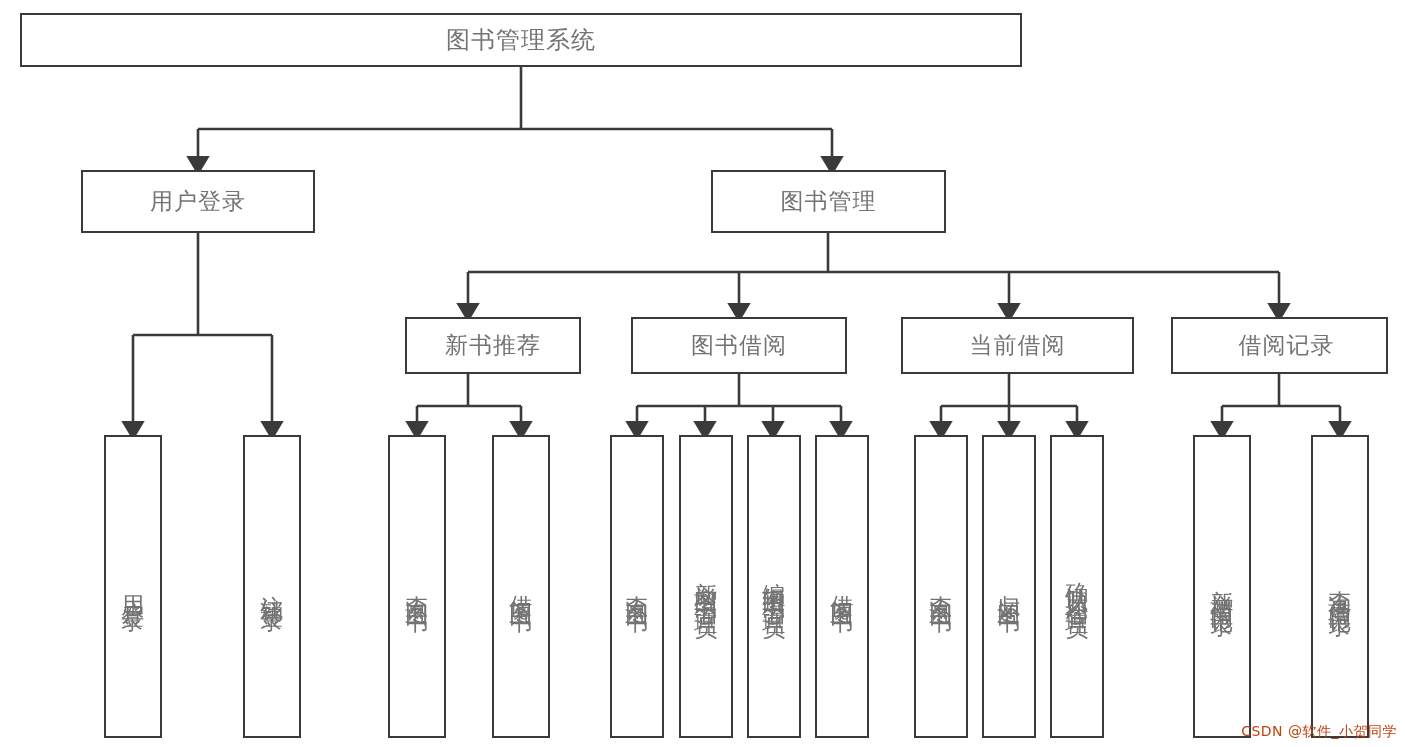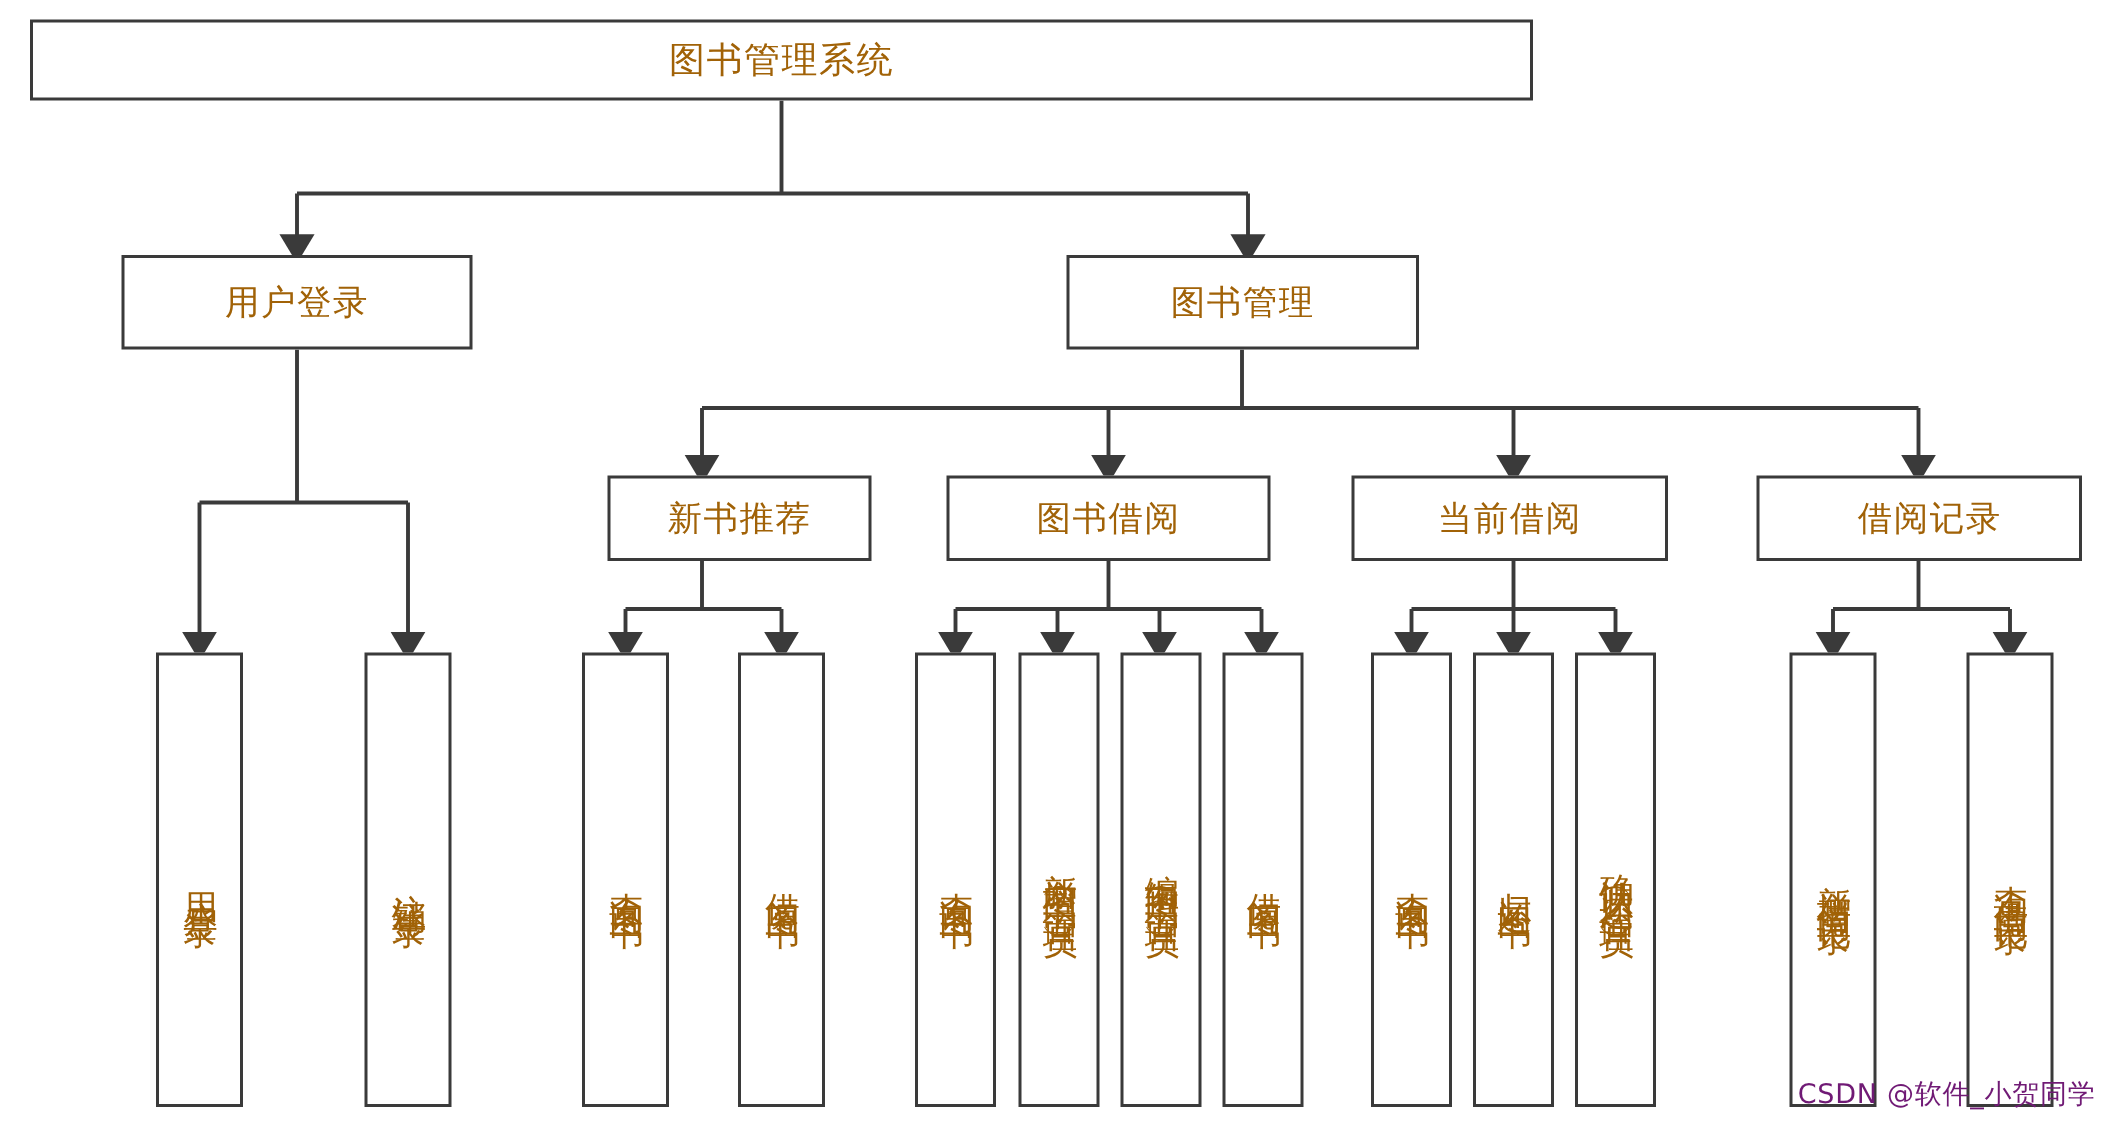--- a/index.html
+++ b/index.html
@@ -3,30 +3,30 @@
 <meta charset="utf-8">
 <style>
   html,body{margin:0;padding:0;background:#ffffff;}
   body{width:1405px;height:747px;overflow:hidden;
        font-family:"DejaVu Sans","Liberation Sans",sans-serif;}
   #stage{position:relative;width:1405px;height:747px;background:#fff;}
   svg.wires{position:absolute;left:0;top:0;width:1405px;height:747px;pointer-events:none;}
 
   .node{position:absolute;box-sizing:border-box;background:#ffffff;
         border:2.5px solid #3a3a3a;display:flex;align-items:center;justify-content:center;
-        color:#a16207;z-index:2;}
+        color:#737373;z-index:2;}
   .node.h{font-size:23px;letter-spacing:1px;}
   .node.root{font-size:24px;}
   .node.v{writing-mode:vertical-rl;text-orientation:upright;
           font-size:23px;letter-spacing:5px;line-height:1.06;
           align-items:center;justify-content:center;padding:6px 0;}
   .node.v span{display:block;}
 
   .watermark{position:absolute;right:8px;bottom:6px;z-index:5;
-             font-size:18px;color:#701a75;letter-spacing:.5px;white-space:nowrap;}
+             font-size:14px;color:#c2410c;letter-spacing:.5px;white-space:nowrap;}
 </style>
 </head>
 <body>
 
 <div id="stage">
 
   <svg class="wires" viewBox="0 0 1405 747" xmlns="http://www.w3.org/2000/svg">
     <defs>
       <marker id="arr" markerWidth="9" markerHeight="9" refX="1.5" refY="4.5" orient="auto" markerUnits="strokeWidth">
         <path d="M0,0 L0,9 L7.5,4.5 z" fill="#3a3a3a"></path>
@@ -86,21 +86,21 @@
   <div class="node h" style="left:711px;top:170px;width:235px;height:63px;justify-content:center;">
     <span>图书管理</span>
   </div>
 
   <div class="node h" style="left:361px;top:317px;width:176px;height:57px;margin-left:44px;">
     <span>新书推荐</span>
   </div>
   <div class="node h" style="left:631px;top:317px;width:216px;height:57px;">
     <span>图书借阅</span>
   </div>
-  <div class="node h" style="left:901px;top:317px;width:211px;height:57px;text-align:right;">
+  <div class="node h" style="left:901px;top:317px;width:233px;height:57px;text-align:right;">
     <span>当前借阅</span>
   </div>
   <div class="node h" style="left:1171px;top:317px;width:217px;height:57px;padding-left:14px;">
     <span>借阅记录</span>
   </div>
 
   <div class="node v" style="left:104px;top:435px;width:58px;height:303px;">
     <span>用户登录</span>
   </div>
   <div class="node v" style="left:243px;top:435px;width:58px;height:303px;">

